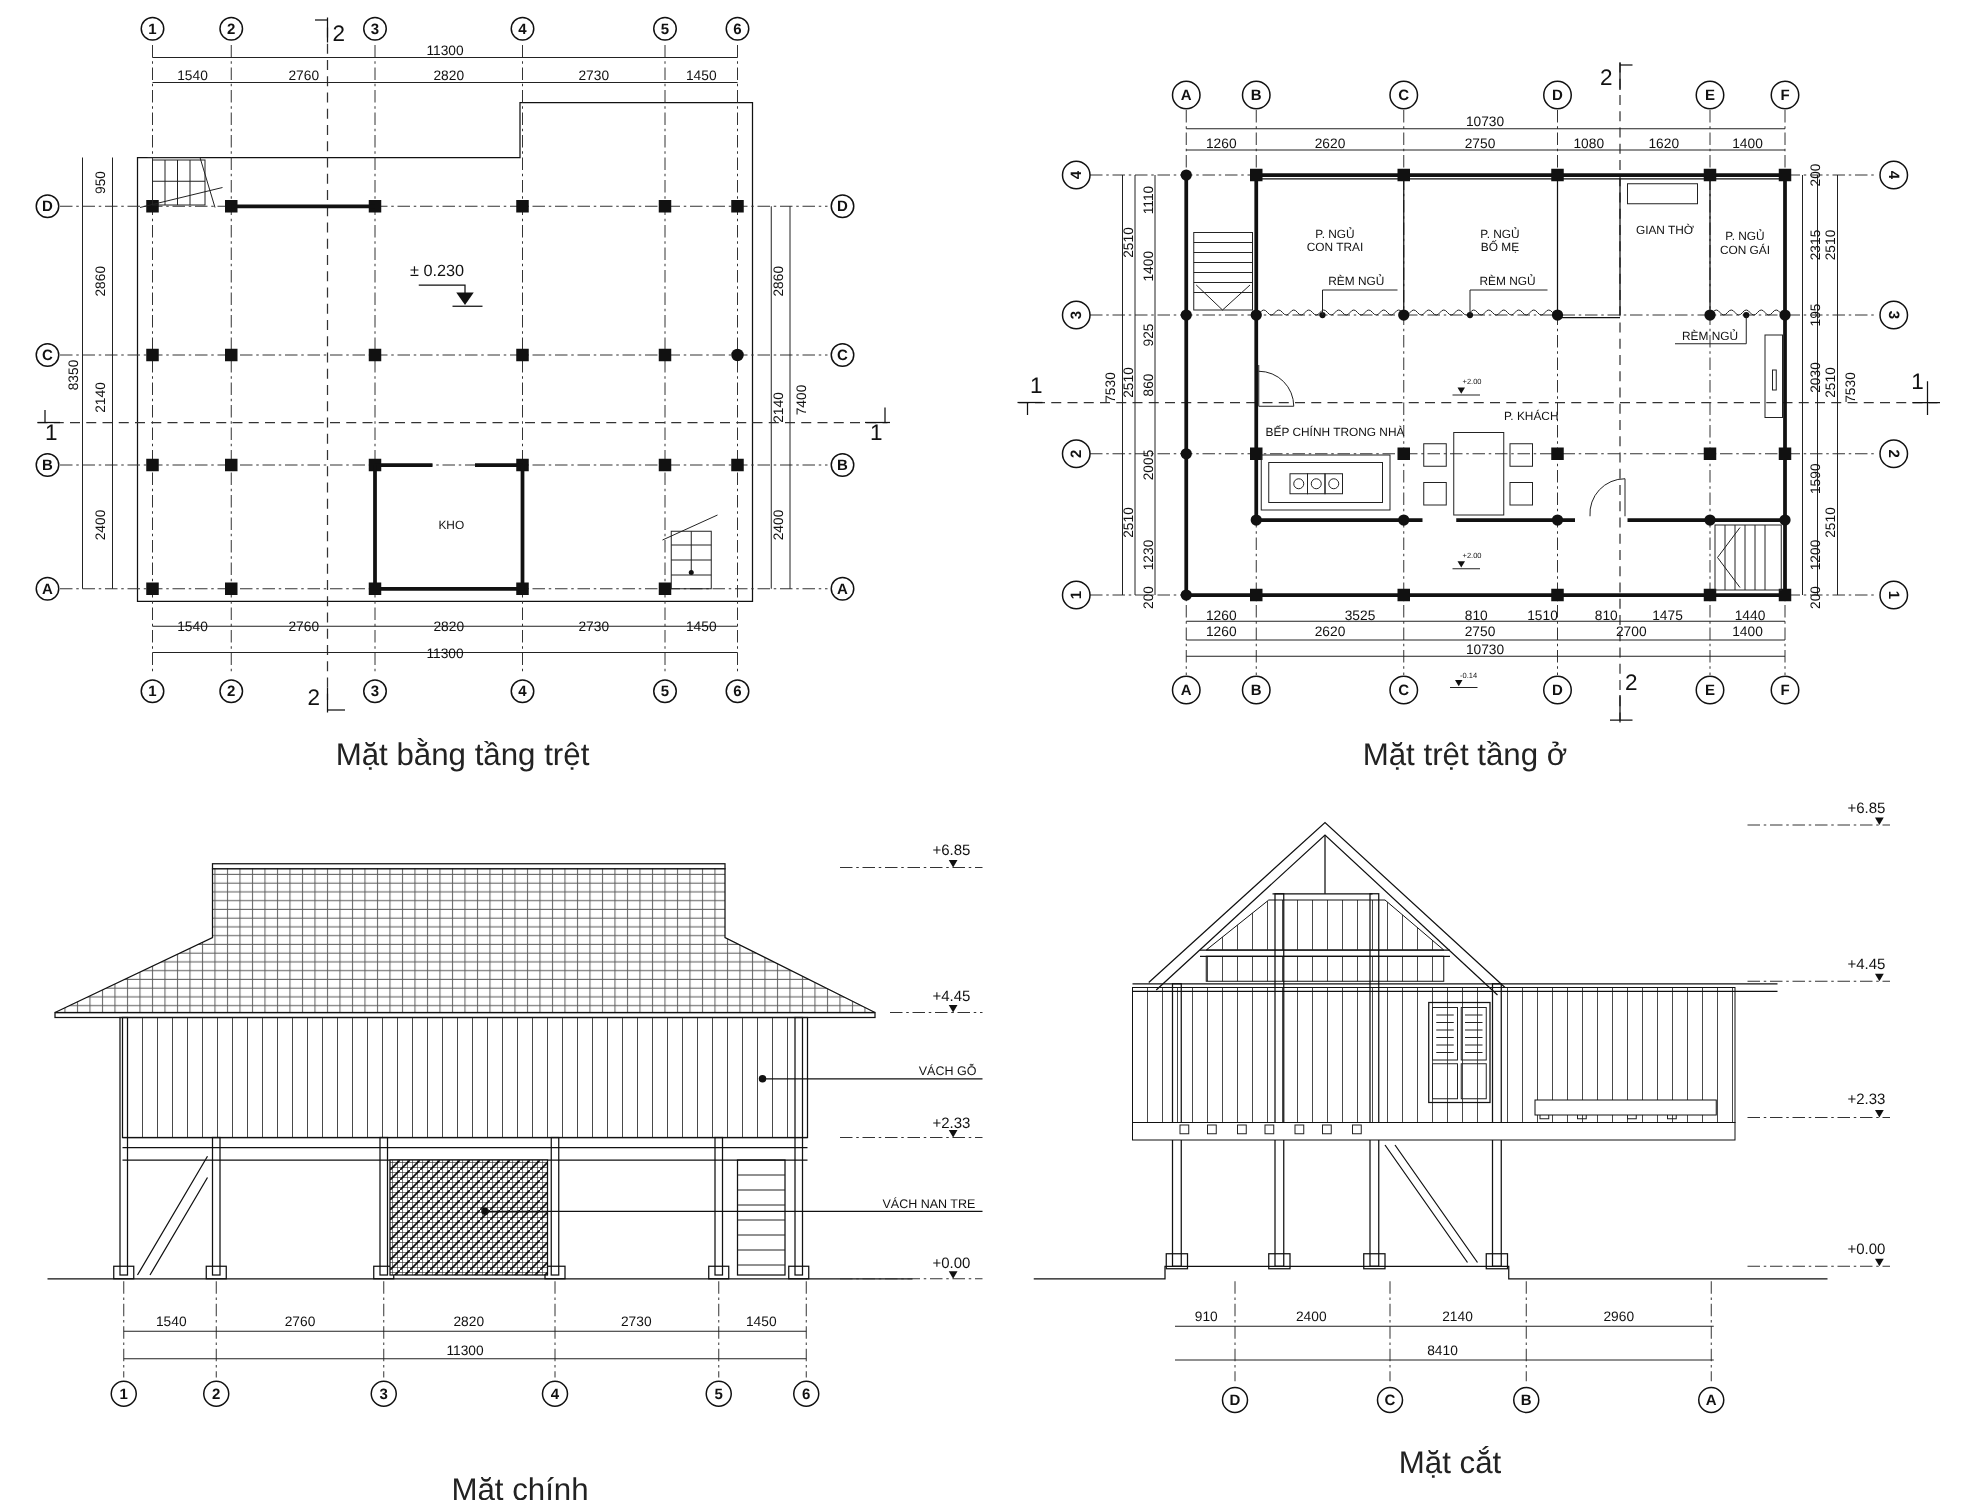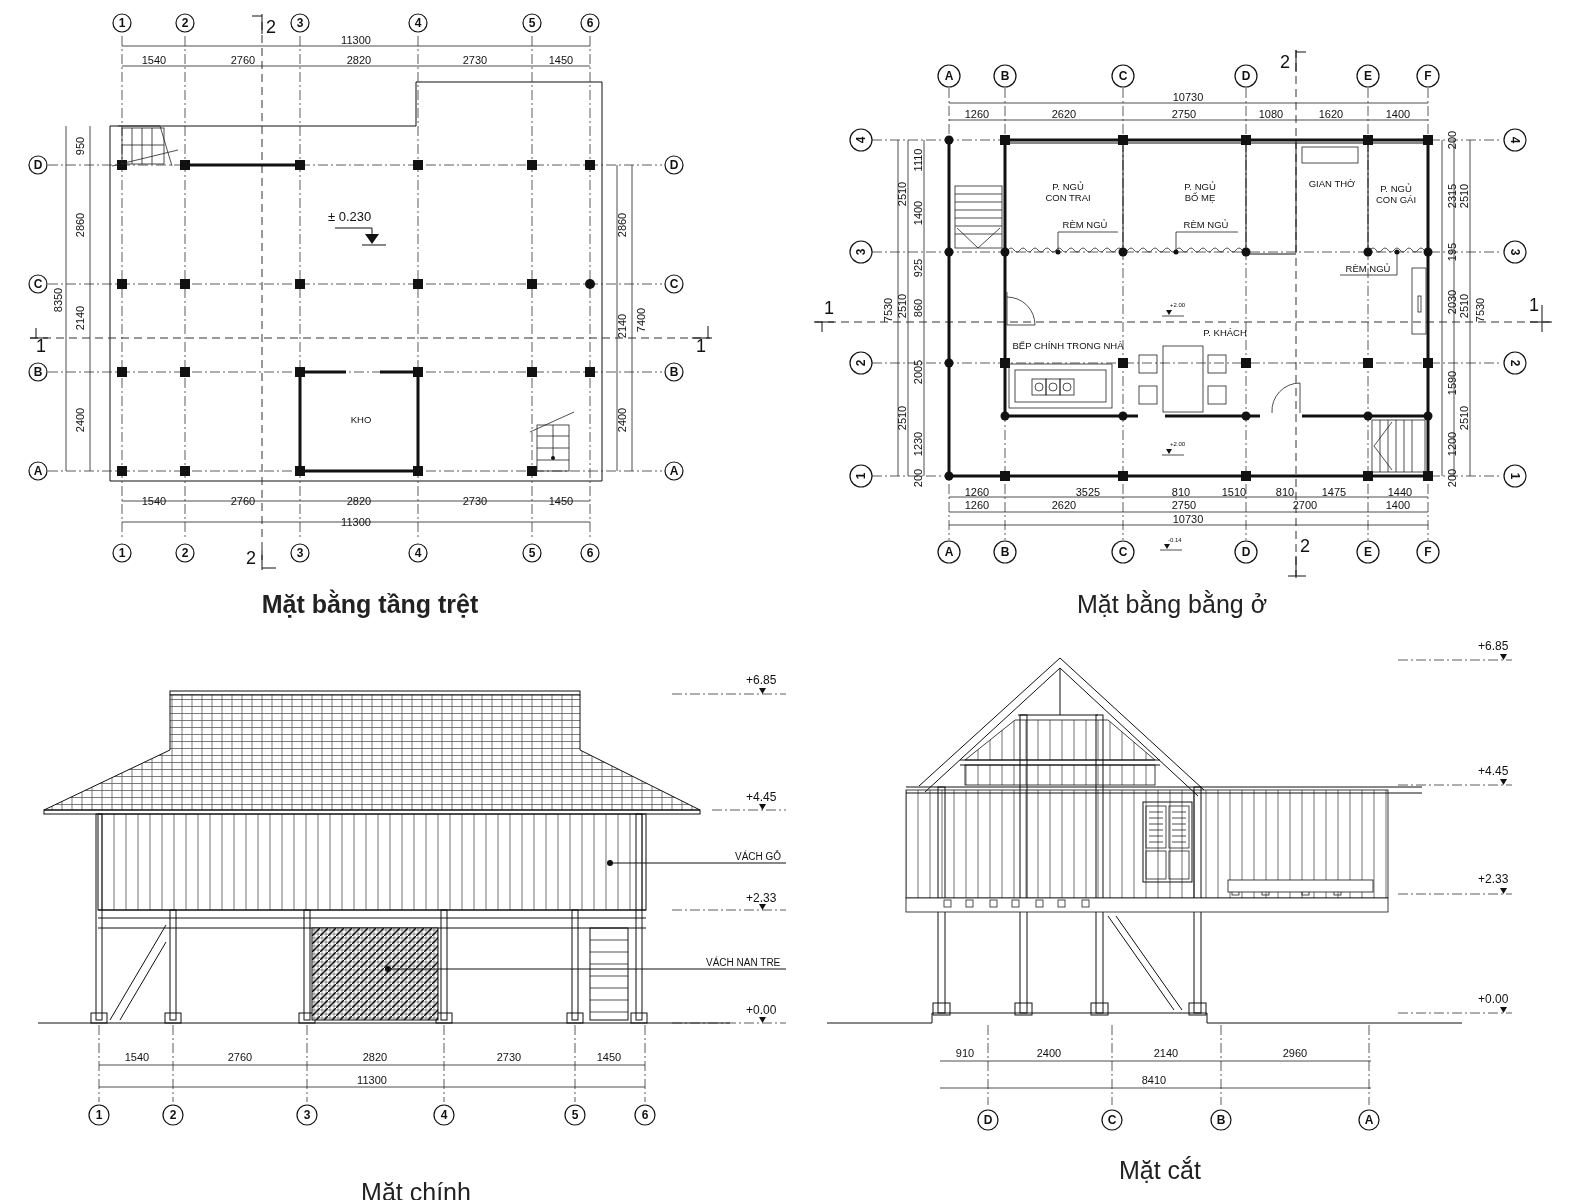--- a/index.html
+++ b/index.html
@@ -198,21 +198,21 @@
   <g>
     <line class="ln" x1="30" y1="338" x2="48" y2="338" stroke-width="2"></line>
         <line class="ln" x1="36" y1="328" x2="36" y2="338"></line>
     <text x="36" y="352" font-size="18">1</text>
     <line class="ln" x1="692" y1="338" x2="712" y2="338" stroke-width="2"></line>
         <line class="ln" x1="708" y1="326" x2="708" y2="338"></line>
     <text x="696" y="352" font-size="18">1</text>
   </g>
 </svg>
 </div>
-<div class="caption" style="left:170px;top:590px;width:400px;font-weight:bold;">Mặt bằng tầng trệt</div>
+<div class="caption" style="left:170px;top:590px;width:400px;">Mặt bằng tầng trệt</div>
 
 <div class="panel" style="left:800px;top:0;width:786px;height:585px;">
 <svg width="786" height="585" viewBox="800 0 786 585">
 
   <line class="axis" x1="949" y1="88" x2="949" y2="540"></line>
   <line class="axis" x1="1005" y1="88" x2="1005" y2="540"></line>
   <line class="axis" x1="1123" y1="88" x2="1123" y2="540"></line>
   <line class="axis" x1="1246" y1="88" x2="1246" y2="540"></line>
   <line class="axis" x1="1368" y1="88" x2="1368" y2="540"></line>
   <line class="axis" x1="1428" y1="88" x2="1428" y2="540"></line>
@@ -467,21 +467,21 @@
   <g>
     <text x="824" y="314" font-size="18">1</text>
     <line class="ln" x1="814" y1="322" x2="834" y2="322" stroke-width="2"></line>
         <line class="ln" x1="822" y1="322" x2="822" y2="332"></line>
     <text x="1529" y="311" font-size="18">1</text>
     <line class="ln" x1="1530" y1="322" x2="1552" y2="322" stroke-width="2"></line>
         <line class="ln" x1="1542" y1="305" x2="1542" y2="332"></line>
   </g>
 </svg>
 </div>
-<div class="caption" style="left:972px;top:590px;width:400px;">Mặt bằng bằng ở</div>
+<div class="caption" style="left:972px;top:590px;width:400px;">Mặt trệt tầng ở</div>
 
 <div class="panel" style="left:0;top:640px;width:800px;height:510px;">
 <svg width="800" height="510" viewBox="0 640 800 510">
   <defs>
     <pattern id="tiles" x="0" y="0" width="10" height="7" patternUnits="userSpaceOnUse">
       <rect width="10" height="7" fill="#fff"></rect>
       <path d="M0 6.5 H10 M2 0 V6.5" stroke="#222" stroke-width=".6"></path>
     </pattern>
     <pattern id="planks" x="0" y="0" width="12" height="10" patternUnits="userSpaceOnUse">
       <path d="M6 0 V10" stroke="#333" stroke-width=".7"></path>

